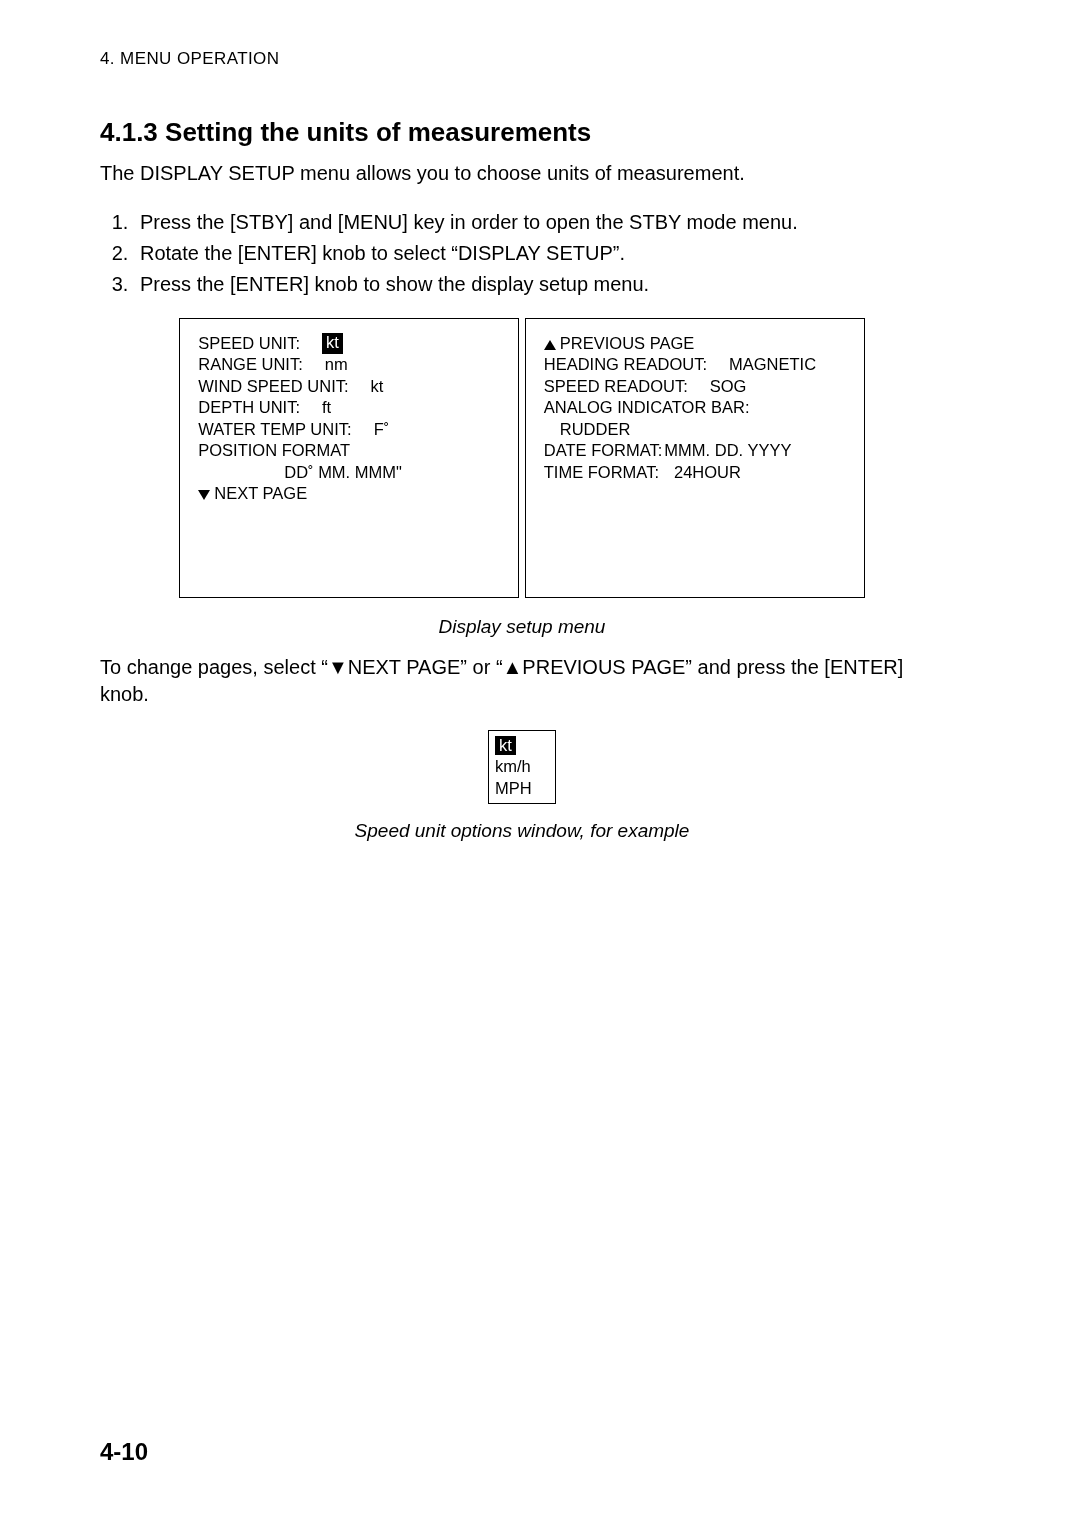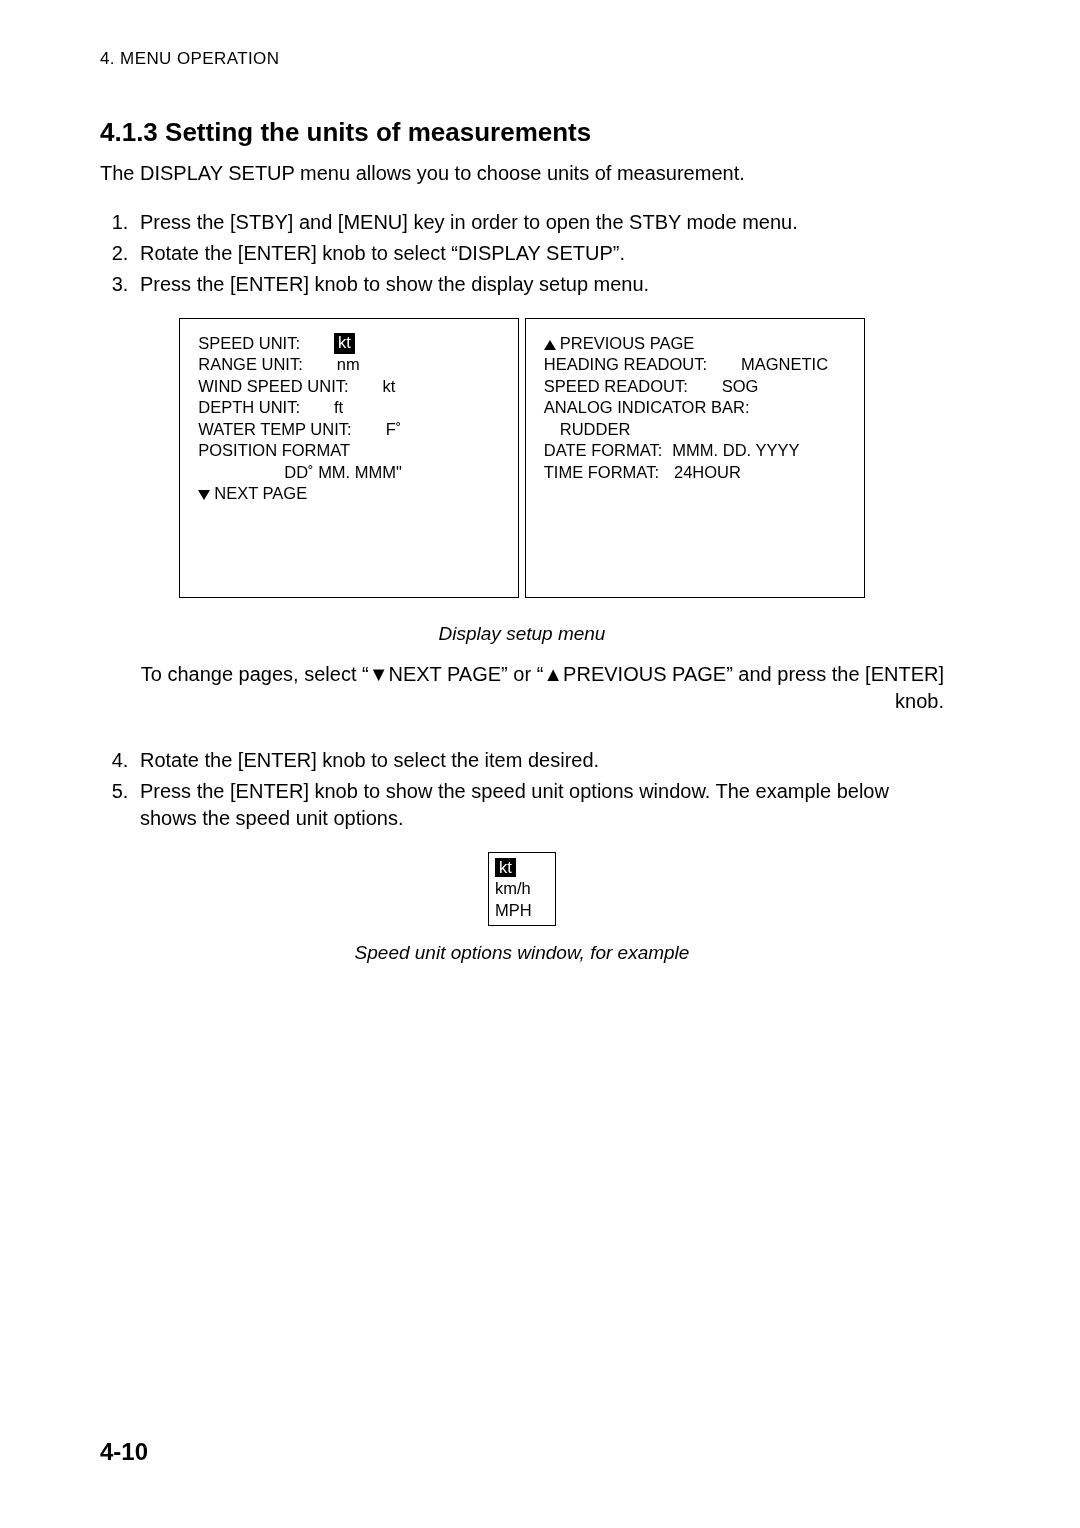--- a/index.html
+++ b/index.html
@@ -62,26 +62,26 @@
     padding: 4px 6px;
   }
   .screen-caption {
     font-size: 15px;
     margin-top: 6px;
     margin-bottom: 28px;
   }
   .fig-caption {
     font-style: italic;
     font-size: 19px;
-    margin-top: 23px;
+    margin-top: 16px;
     margin-bottom: 10px;
   }
   .row {
     display: flex;
-    gap: 34px;
+    gap: 22px;
   }
   .row .label { min-width: 0; }
   .inv {
     background: #000;
     color: #fff;
     padding: 0 4px 0 4px;
     display: inline-block;
     line-height: 1.15;
   }
   .tri {
@@ -104,22 +104,21 @@
   .indent { padding-left: 16px; }
   .indent2 { padding-left: 86px; }
   .page-num {
     position: absolute;
     bottom: 60px;
     left: 100px;
     font-weight: 700;
     font-size: 24px;
   }
   .body-after {
-    margin: 0 0 32px 0;
-    text-align: right;
+    margin: 0 0 22px 0;
   }
 </style>
 </head>
 <body>
 
 <div class="sheet">
 
   <div class="running-head">4. MENU OPERATION</div>
 
   <h2 class="section-heading">4.1.3   Setting the units of measurements</h2>
@@ -179,39 +178,35 @@
       <div class="row">
         <span class="label">SPEED READOUT:</span>
         <span>SOG</span>
       </div>
       <div>
         <span>ANALOG INDICATOR BAR:</span>
       </div>
       <div class="indent">
         <span>RUDDER</span>
       </div>
-      <div class="row" style="gap:10px">
+      <div class="row" style="gap:2px">
         <span class="label">DATE FORMAT:</span>
         <span>MMM. DD. YYYY</span>
       </div>
       <div class="row" style="gap:15px">
         <span class="label">TIME FORMAT:</span>
         <span>24HOUR</span>
       </div>
     </div>
 
     <div class="fig-caption">Display setup menu</div>
   </div>
 
   <p class="body-after">To change pages, select “▼NEXT PAGE” or “▲PREVIOUS PAGE” and press the [ENTER] knob.</p>
 
-  <ol class="steps" start="4">
-    <li>Rotate the [ENTER] knob to select the item desired.</li>
-    <li>Press the [ENTER] knob to show the speed unit options window. The example below shows the speed unit options.</li>
-  </ol>
 
   <div class="screens">
     <div class="screen-box small">
       <div><span class="inv">kt</span></div>
       <div>km/h</div>
       <div>MPH</div>
     </div>
     <div class="fig-caption" style="margin-top:14px">Speed unit options window, for example</div>
   </div>
 

